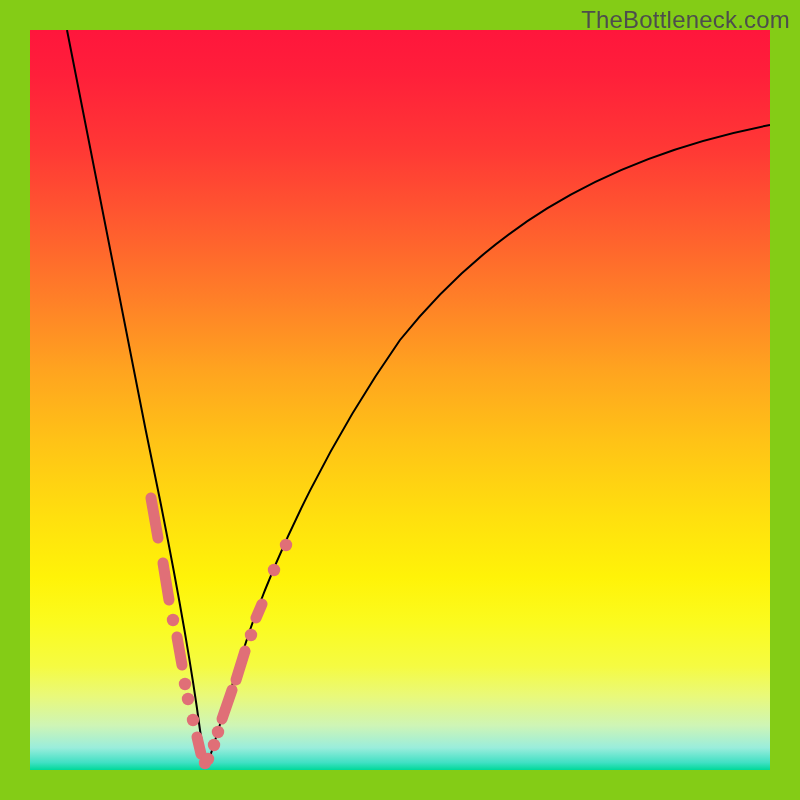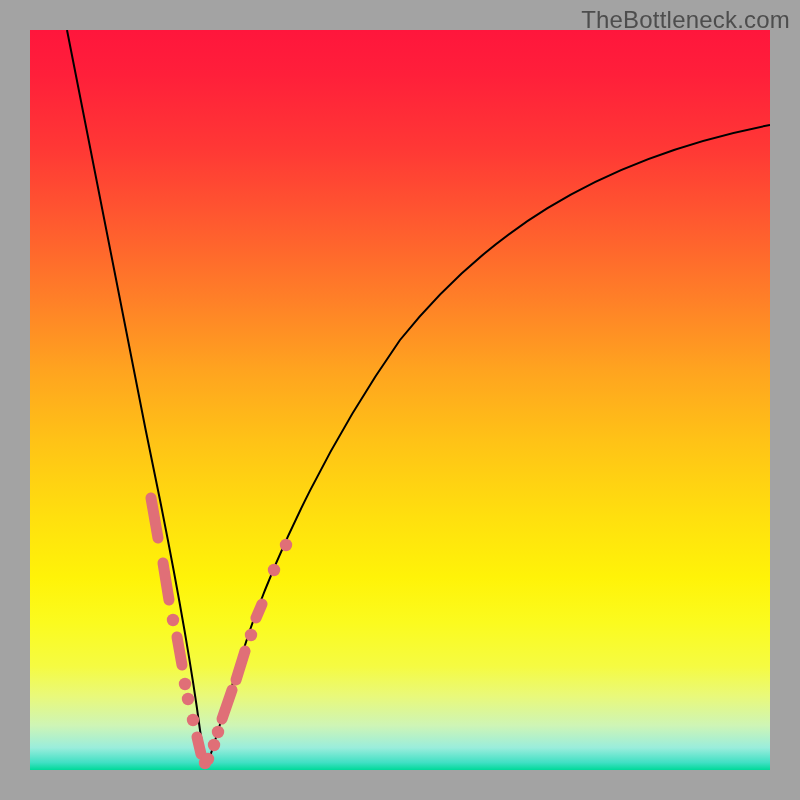--- a/index.html
+++ b/index.html
@@ -1,16 +1,16 @@
 <!DOCTYPE html>
 <html><head>
 <meta charset="utf-8">
 <style>
 html,body{margin:0;padding:0;width:800px;height:800px;overflow:hidden;background:#000;font-family:Arial,Helvetica,sans-serif}
-.frame{position:absolute;inset:0;background:#a3a3a3}
+.frame{position:absolute;inset:0;background:#84cc16}
 .plot{position:absolute;left:30px;top:30px;width:740px;height:740px;overflow:hidden}
 .grad{position:absolute;inset:0;background:linear-gradient(to bottom,
   #ff163c 0%,
   #ff1f3a 6%,
   #ff3835 16%,
   #ff5a2f 26%,
   #ff7e28 36%,
   #ffa41f 46%,
   #ffc416 56%,
   #ffe00e 66%,

